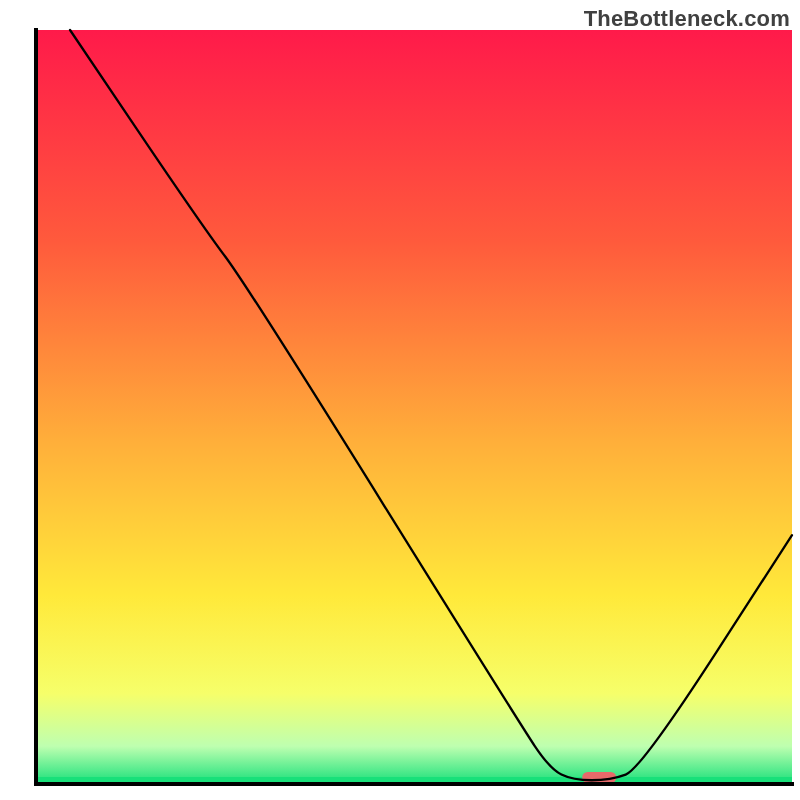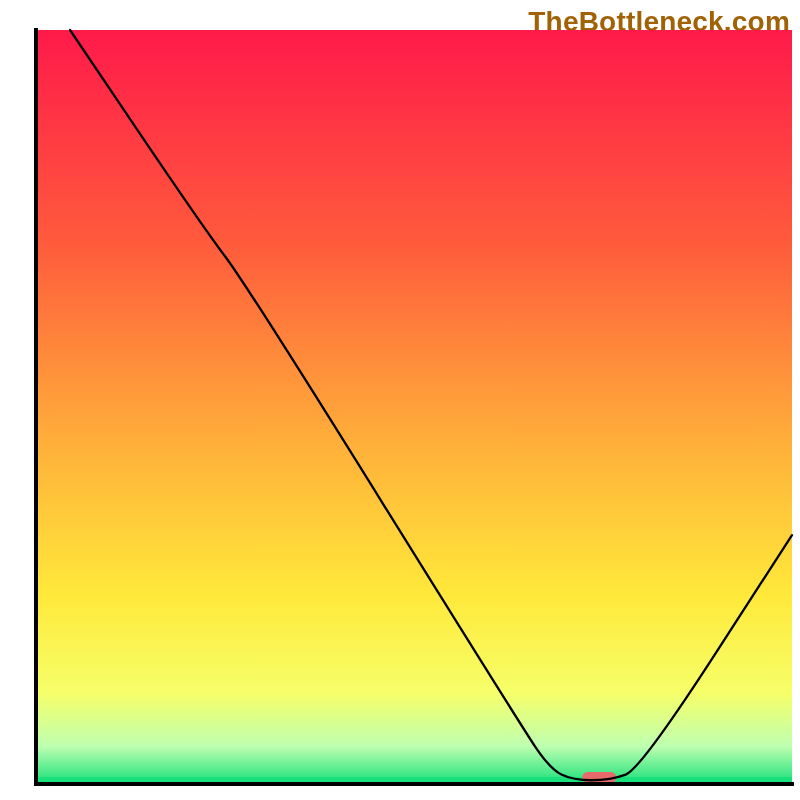--- a/index.html
+++ b/index.html
@@ -13,23 +13,23 @@
   }
   .frame {
     position: relative;
     width: 800px;
     height: 800px;
   }
   .watermark {
     position: absolute;
     top: 6px;
     right: 10px;
-    font-size: 28px;
+    font-size: 22px;
     font-weight: 600;
-    color: #a16207;
+    color: #404040;
     letter-spacing: 0.2px;
   }
   svg {
     position: absolute;
     top: 0;
     left: 0;
   }
 </style>
 </head>
 <body>

